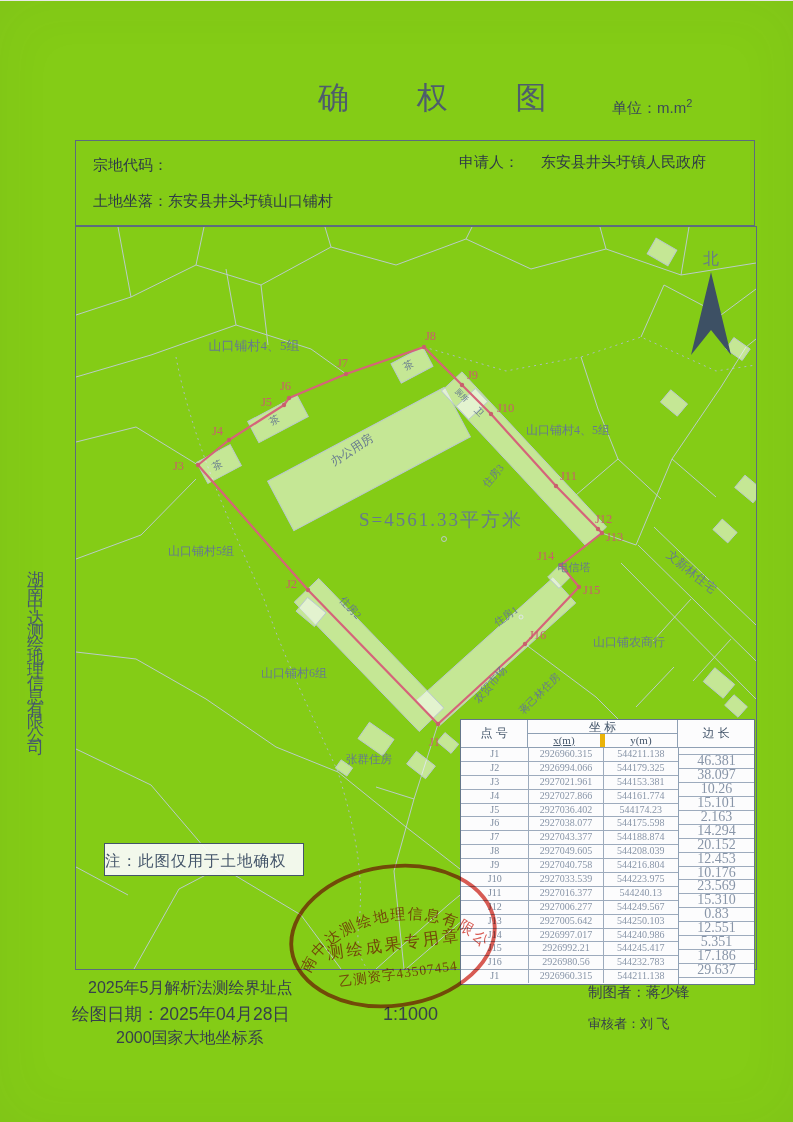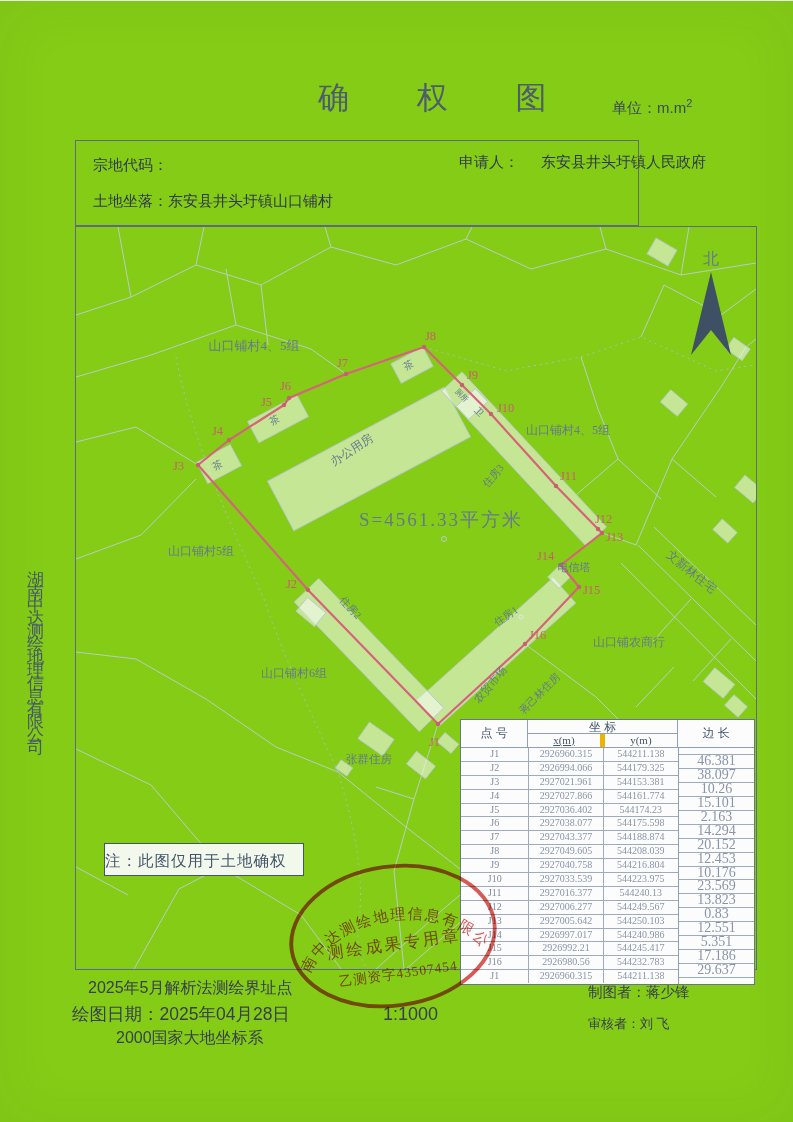--- a/index.html
+++ b/index.html
@@ -6,21 +6,21 @@
   .page{position:relative;width:793px;height:1122px;margin:1px auto;background:#84cc16;
         box-shadow:inset 0 0 60px rgba(60,60,60,.06);overflow:hidden;
         font-family:"Liberation Sans",sans-serif;}
   .serif{font-family:"Liberation Serif",serif;}
 
   .title{position:absolute;left:318px;top:76px;font-size:31px;letter-spacing:30px;
          color:#4e5d6c;font-family:"Liberation Serif",serif;white-space:nowrap;}
   .unit{position:absolute;left:612px;top:96px;font-size:15px;color:#3c4a58;white-space:nowrap;}
   .unit sup{font-size:11px;}
 
-  .info-box{position:absolute;left:75px;top:139px;width:564px;height:86px;
+  .info-box{position:absolute;left:75px;top:139px;width:680px;height:86px;
             border:1.3px solid #5c6c7e;box-sizing:border-box;color:#2e3a47;font-size:15px;}
   .ib{position:absolute;white-space:nowrap;}
   .ib b{font-weight:normal;}
   .ib .gap{display:inline-block;width:22px;}
 
   .map-frame{position:absolute;left:75px;top:225px;width:680px;height:742px;
              border:1.3px solid #5c6c7e;box-sizing:content-box;}
   .map-frame svg{display:block;}
   .net{stroke:#c0ccda;stroke-width:.9;fill:none;}
   .net-d{stroke-dasharray:2 4;stroke:#aebccc;}
@@ -302,21 +302,21 @@
           <div class="ct-ecell">46.381</div>
           <div class="ct-ecell">38.097</div>
           <div class="ct-ecell">10.26</div>
           <div class="ct-ecell">15.101</div>
           <div class="ct-ecell">2.163</div>
           <div class="ct-ecell">14.294</div>
           <div class="ct-ecell">20.152</div>
           <div class="ct-ecell">12.453</div>
           <div class="ct-ecell">10.176</div>
           <div class="ct-ecell">23.569</div>
-          <div class="ct-ecell">13.823</div>
+          <div class="ct-ecell">15.310</div>
           <div class="ct-ecell">0.83</div>
           <div class="ct-ecell">12.551</div>
           <div class="ct-ecell">5.351</div>
           <div class="ct-ecell">17.186</div>
           <div class="ct-ecell">29.637</div>
           <div class="ct-espace" style="border-top: 1px solid rgb(157, 171, 189);"></div>
         </div>
     </div>
   </div>
 

